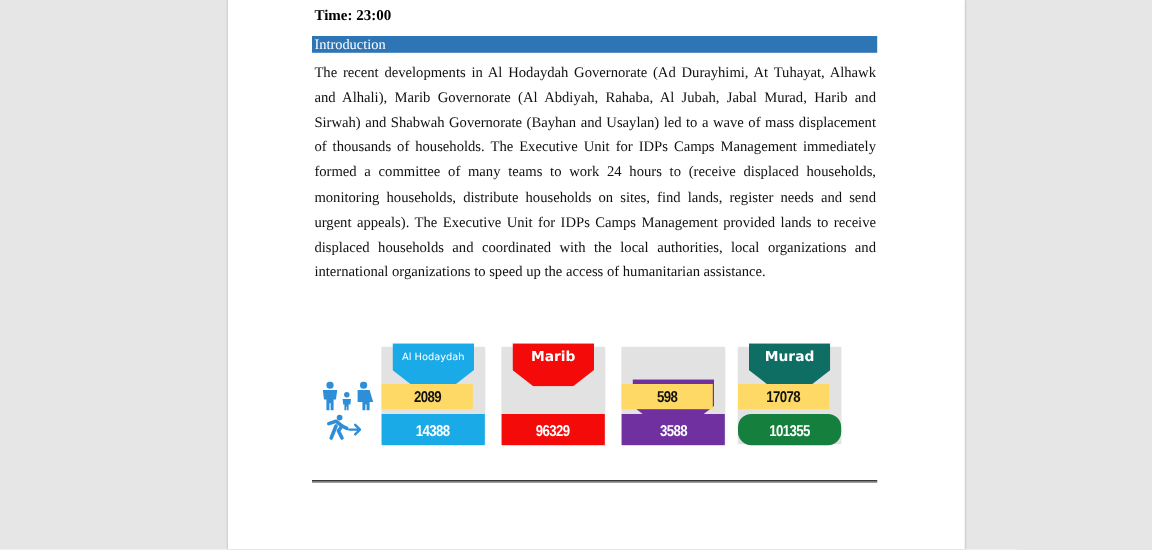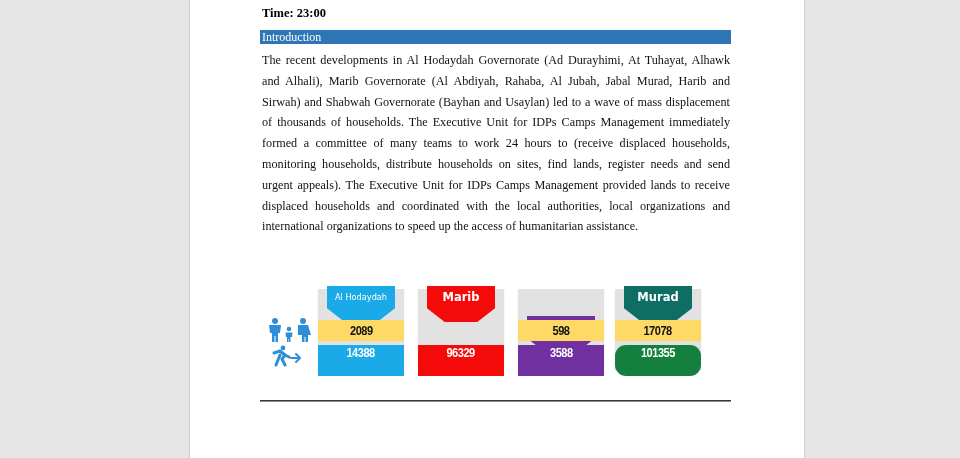--- a/index.html
+++ b/index.html
@@ -49,27 +49,27 @@
     clip-path: polygon(0 0, 100% 0, 100% 62%, 74% 100%, 26% 100%, 0 62%);
     display: flex; justify-content: center;
   }
   .ribbon-label {
     font-family: "DejaVu Sans", "Liberation Sans", sans-serif;
     color: #fff; font-weight: bold; font-size: 11.5px;
     line-height: 22px; padding-top: 0px; white-space: nowrap;
   }
   .ribbon-label.small { font-size: 8.2px; font-weight: normal; line-height: 22px; }
   .row-hh {
-    position: absolute; left: 0; top: 31px; width: 86px; height: 21px;
+    position: absolute; left: 0; top: 31px; width: 76px; height: 21px;
     background: #fed966;
     display: flex; align-items: center; justify-content: center;
   }
   .row-ind {
-    position: absolute; left: 0; top: 56px; width: 86px; height: 31px;
-    display: flex; align-items: flex-start; justify-content: center;
+    position: absolute; left: 0; top: 56px; width: 86px; height: 26px;
+    display: flex; align-items: center; justify-content: center;
   }
   .num {
     font-family: "Liberation Sans", "DejaVu Sans", sans-serif;
     font-weight: bold; font-size: 13px; letter-spacing: -0.6px;
     transform: scaleX(0.85);
   }
   .num.dark { color: #111; }
   .num.light { color: #fff; }
   .rule {
     position: absolute; left: 260px; top: 400px; width: 471px; height: 1px;

